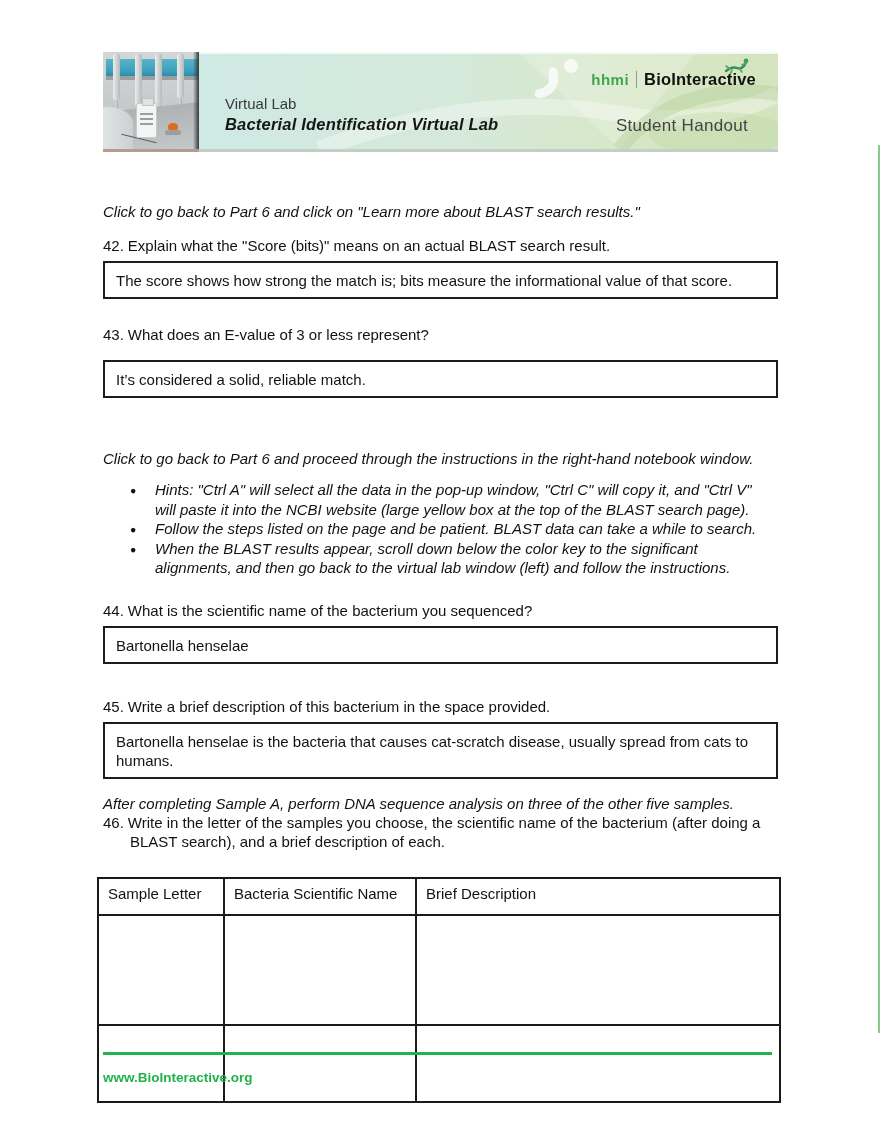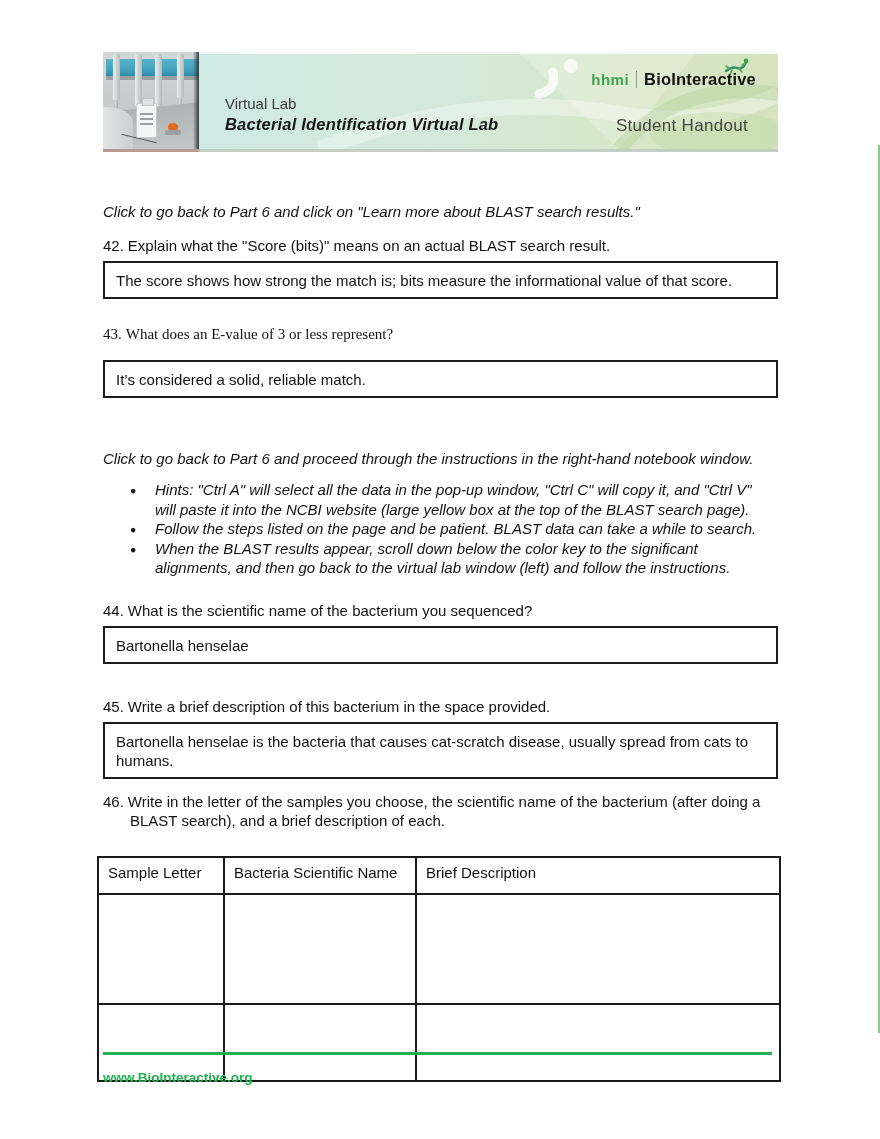--- a/index.html
+++ b/index.html
@@ -75,35 +75,35 @@
   .italic-note { font-style: italic; font-size: 15px; line-height: 19px; color: #121212; }
   .q { font-size: 15px; line-height: 19px; color: #121212; }
   .q .qnum { margin-right: 4px; }
   .answer-box {
     border: 2px solid #1c1c1c; background: #ffffff;
     padding: 8px 11px 7px 11px; font-size: 15px; line-height: 19px; color: #121212;
   }
   .note-1 { margin-top: 53px; }
   .q42    { margin-top: 15px; }
   .box-42 { margin-top: 6px; min-height: 36px; }
-  .q43    { margin-top: 26px; font-family: Liberation Serif, serif; }
+  .q43    { margin-top: 26px; }
   .box-43 { margin-top: 16px; min-height: 36px; }
   .note-2 { margin-top: 51px; }
   .bullets { margin-top: 12px; list-style: none; }
   .bullets li {
     position: relative; font-style: italic; font-size: 15px; line-height: 19.5px;
     padding-left: 52px; max-width: 668px; color: #121212;
   }
   .bullets li::before { content: "●"; position: absolute; left: 27px; top: 1px; font-size: 10.5px; }
   .q44    { margin-top: 23px; }
   .box-44 { margin-top: 6px; min-height: 36px; }
   .q45    { margin-top: 33px; }
   .box-45 { margin-top: 6px; min-height: 54px; }
   .note-3 { margin-top: 15px; }
-  .q46    { margin-top: 13px; padding-left: 27px; text-indent: -27px; max-width: 662px; }
+  .q46    { padding-left: 27px; text-indent: -27px; max-width: 662px; }
   table.samples {
     border-collapse: collapse; margin-top: 26px; margin-left: -6px;
     width: 682px; table-layout: fixed;
   }
   table.samples th, table.samples td {
     border: 2px solid #1a1a1a; vertical-align: top; text-align: left;
     font-weight: normal; font-size: 15px; padding: 6px 9px; color: #121212;
   }
   .col-letter { width: 126px; } .col-name { width: 192px; } .col-desc { width: 364px; }
   tr.hdr-row  td, tr.hdr-row th { height: 37px; }
@@ -184,20 +184,21 @@
       <li>Follow the steps listed on the page and be patient. BLAST data can take a while to search.</li>
       <li>When the BLAST results appear, scroll down below the color key to the significant alignments, and then go back to the virtual lab window (left) and follow the instructions.</li>
     </ul>
 
     <p class="q q44"><span class="qnum">44.</span><span>What is the scientific name of the bacterium you sequenced?</span></p>
     <div class="answer-box box-44">Bartonella henselae</div>
 
     <p class="q q45"><span class="qnum">45.</span><span>Write a brief description of this bacterium in the space provided.</span></p>
     <div class="answer-box box-45">Bartonella henselae is the bacteria that causes cat-scratch disease, usually spread from cats to humans.</div>
 
+    <p class="italic-note note-3">After completing Sample A, perform DNA sequence analysis on three of the other five samples.</p>
 
     <p class="q q46"><span class="qnum">46.</span><span>Write in the letter of the samples you choose, the scientific name of the bacterium (after doing a BLAST search), and a brief description of each.</span></p>
 
     <table class="samples">
       <colgroup>
         <col class="col-letter">
           <col class="col-name">
           <col class="col-desc">
       </colgroup>
       <tbody>

